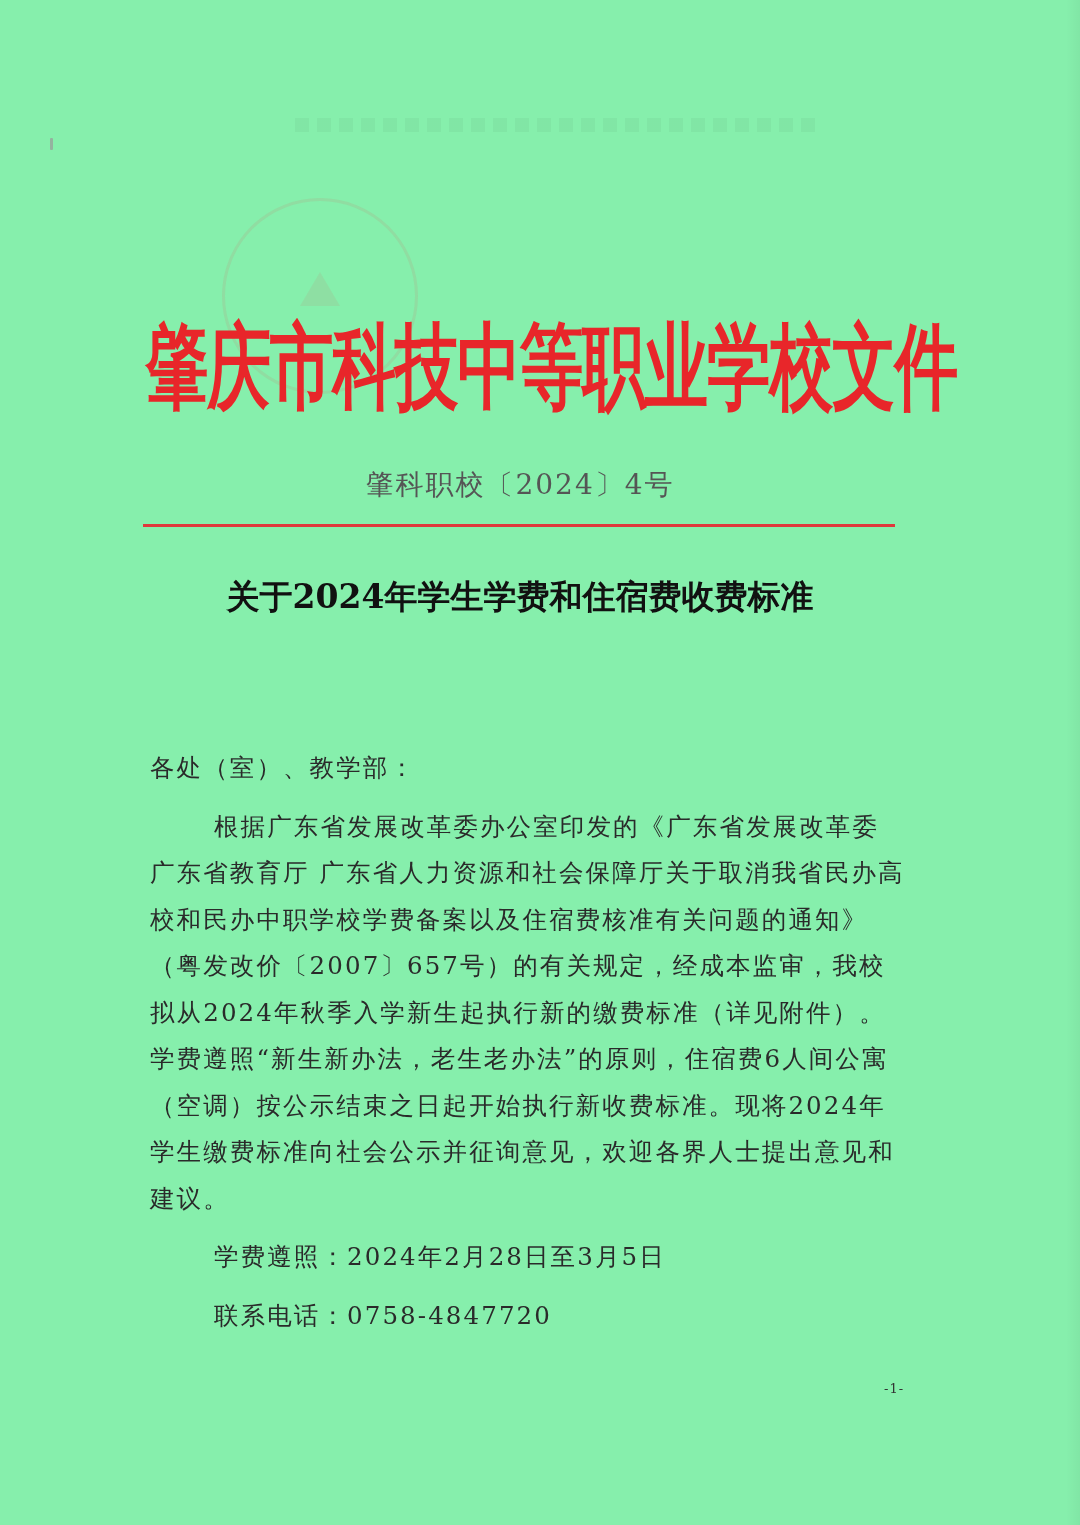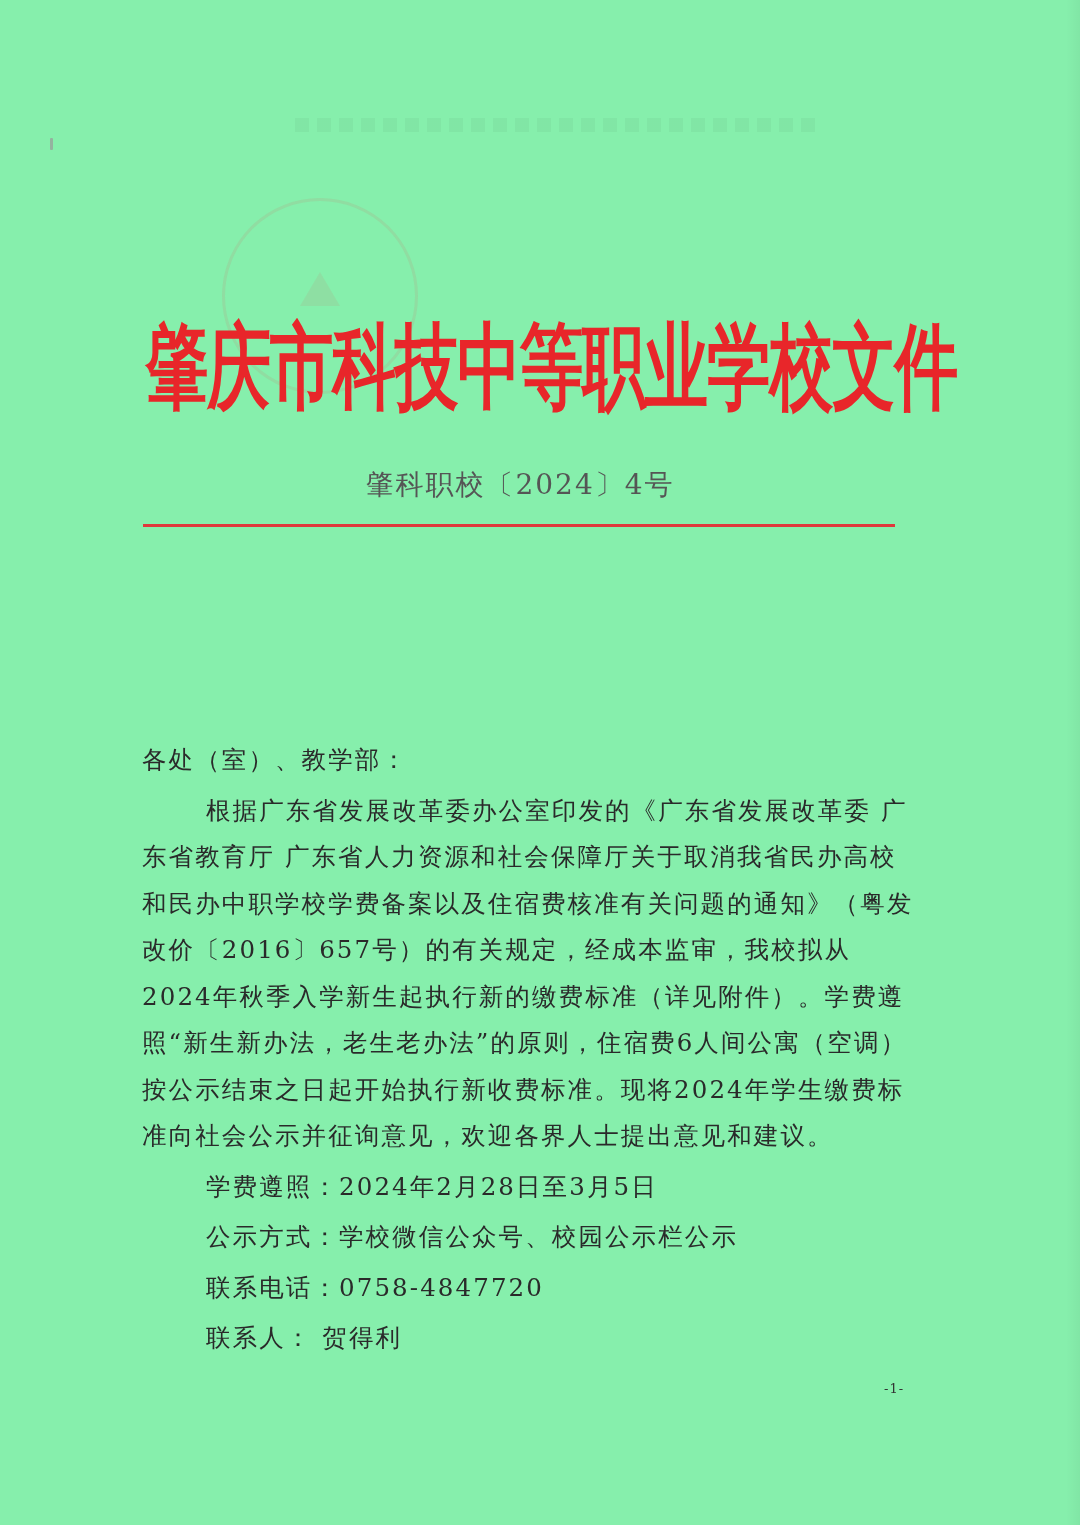--- a/index.html
+++ b/index.html
@@ -21,21 +21,21 @@
     font-size: 72px; line-height: 130px; letter-spacing: -1px;
     transform: scaleX(0.88) scaleY(1.3); transform-origin: left top; white-space: nowrap;
   }
   .docnum { position: absolute; left: 0; top: 466px; width: 1040px; text-align: center;
     color: #555555; font-size: 28px; letter-spacing: 2px; }
   .redline { position: absolute; left: 143px; top: 524px; width: 752px; height: 3px; background: #e0383c; }
   .title { position: absolute; left: 150px; top: 574px; width: 740px; text-align: center;
     color: #111111; font-weight: bold; font-size: 33px; line-height: 46px; }
   .body { position: absolute; left: 138px; top: 733px; width: 780px; color: #2a2a2a;
     font-size: 24.5px; line-height: 46.5px; letter-spacing: 2.1px; }
-  .body p { margin: 4px; }
+  .body p { margin: 12px; }
   .indent { text-indent: 64px; }
   .info { padding-left: 64px; }
   .pageno { position: absolute; left: 884px; top: 1381px; font-size: 13px; color: #333; letter-spacing: 1px; }
   .edge-shadow { position: absolute; right: 0; top: 0; width: 14px; height: 100%;
     background: linear-gradient(90deg, rgba(0,0,0,0), rgba(0,0,0,0.04)); }
 </style>
 </head>
 <body>
 
 <div class="page">
@@ -43,25 +43,24 @@
   <div class="speck"></div>
   <div class="ghost-line"></div>
   <div class="stamp"></div>
   <div class="stamp-star"></div>
 
   <div class="masthead">肇庆市科技中等职业学校文件</div>
   <div class="docnum">肇科职校〔2024〕4号</div>
   <div class="redline"></div>
 
   <div class="title">
+    <div>关于2024年学生学费和住宿费收费标准</div>
   </div>
 
   <div class="body">
     <p>各处（室）、教学部：</p>
-    <p class="indent">根据广东省发展改革委办公室印发的《广东省发展改革委 广东省教育厅 广东省人力资源和社会保障厅关于取消我省民办高校和民办中职学校学费备案以及住宿费核准有关问题的通知》（粤发改价〔2016〕657号）的有关规定，经成本监审，我校拟从2024年秋季入学新生起执行新的缴费标准（详见附件）。学费遵照“新生新办法，老生老办法”的原则，住宿费6人间公寓（空调）按公示结束之日起开始执行新收费标准。现将2024年学生缴费标准向社会公示并征询意见，欢迎各界人士提出意见和建议。</p>
+    <p class="indent">根据广东省发展改革委办公室印发的《广东省发展改革委 广东省教育厅 广东省人力资源和社会保障厅关于取消我省民办高校和民办中职学校学费备案以及住宿费核准有关问题的通知》（粤发改价〔2007〕657号）的有关规定，经成本监审，我校拟从2024年秋季入学新生起执行新的缴费标准（详见附件）。学费遵照“新生新办法，老生老办法”的原则，住宿费6人间公寓（空调）按公示结束之日起开始执行新收费标准。现将2024年学生缴费标准向社会公示并征询意见，欢迎各界人士提出意见和建议。</p>
     <p class="info">学费遵照：2024年2月28日至3月5日</p>
-    <p class="info">公示方式：学校微信公众号、校园公示栏公示</p>
     <p class="info">联系电话：0758-4847720</p>
-    <p class="info">联系人： 贺得利</p>
   </div>
 
   <div class="pageno">-1-</div>
 </div>
 
 </body></html>

